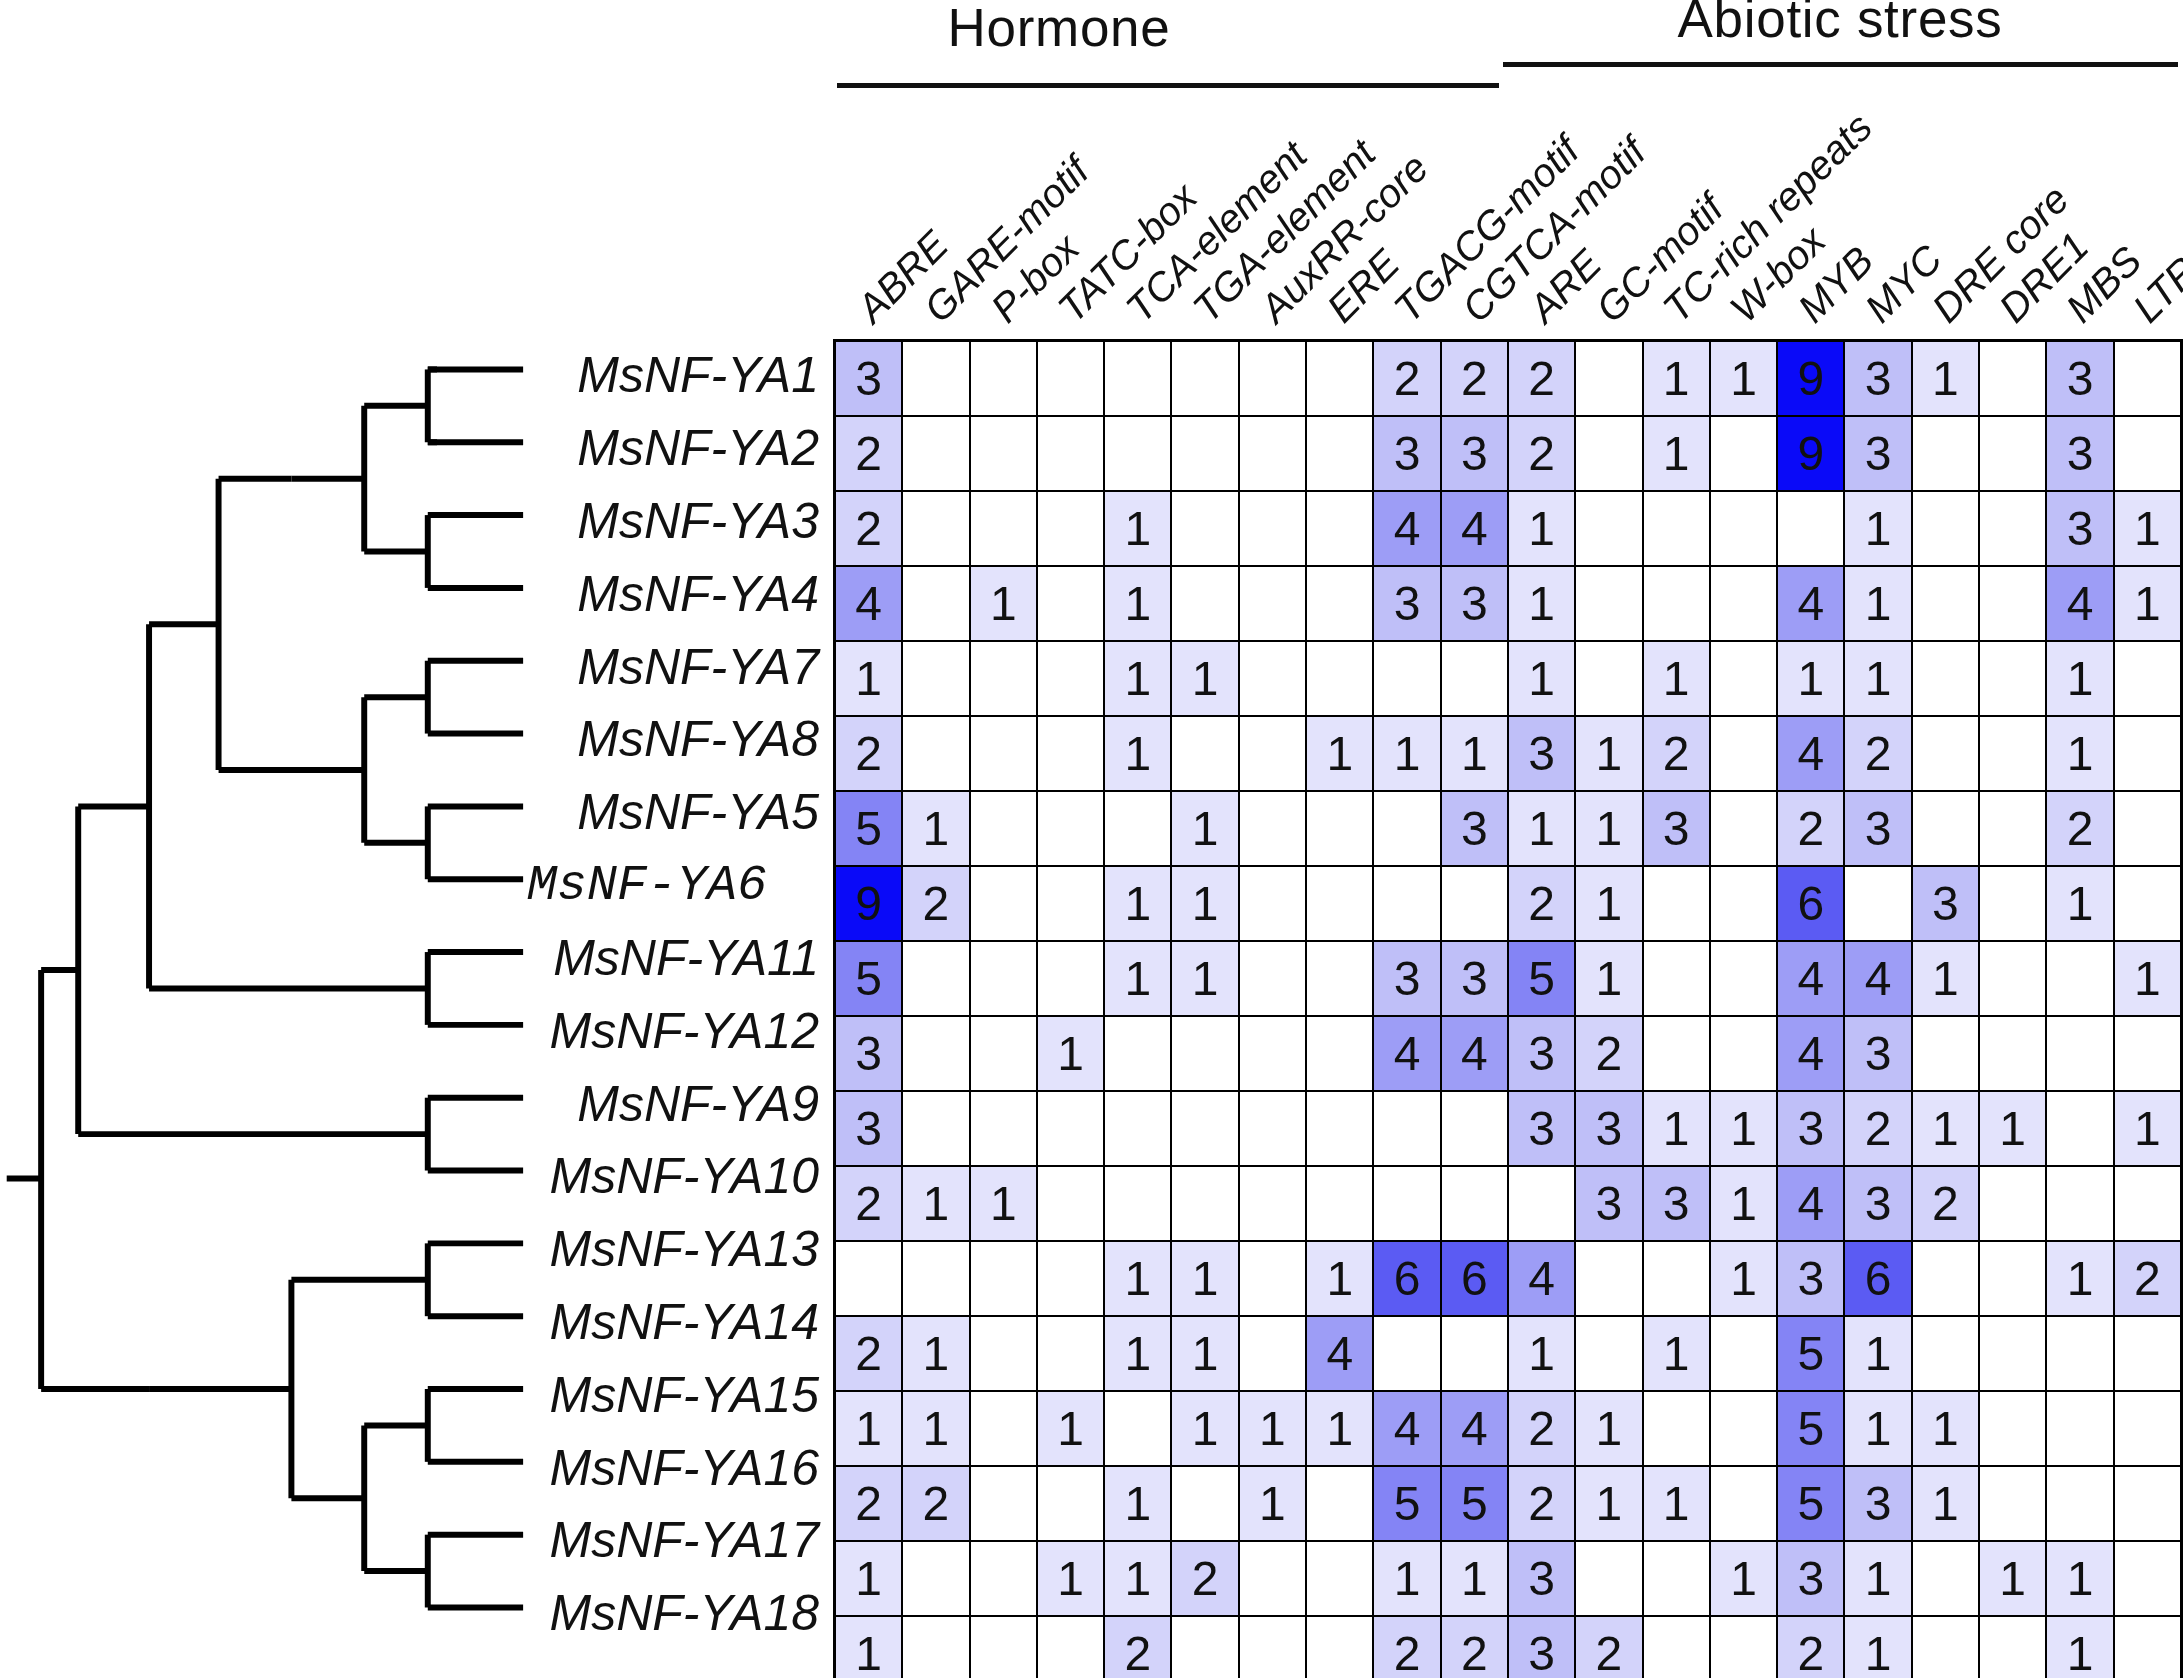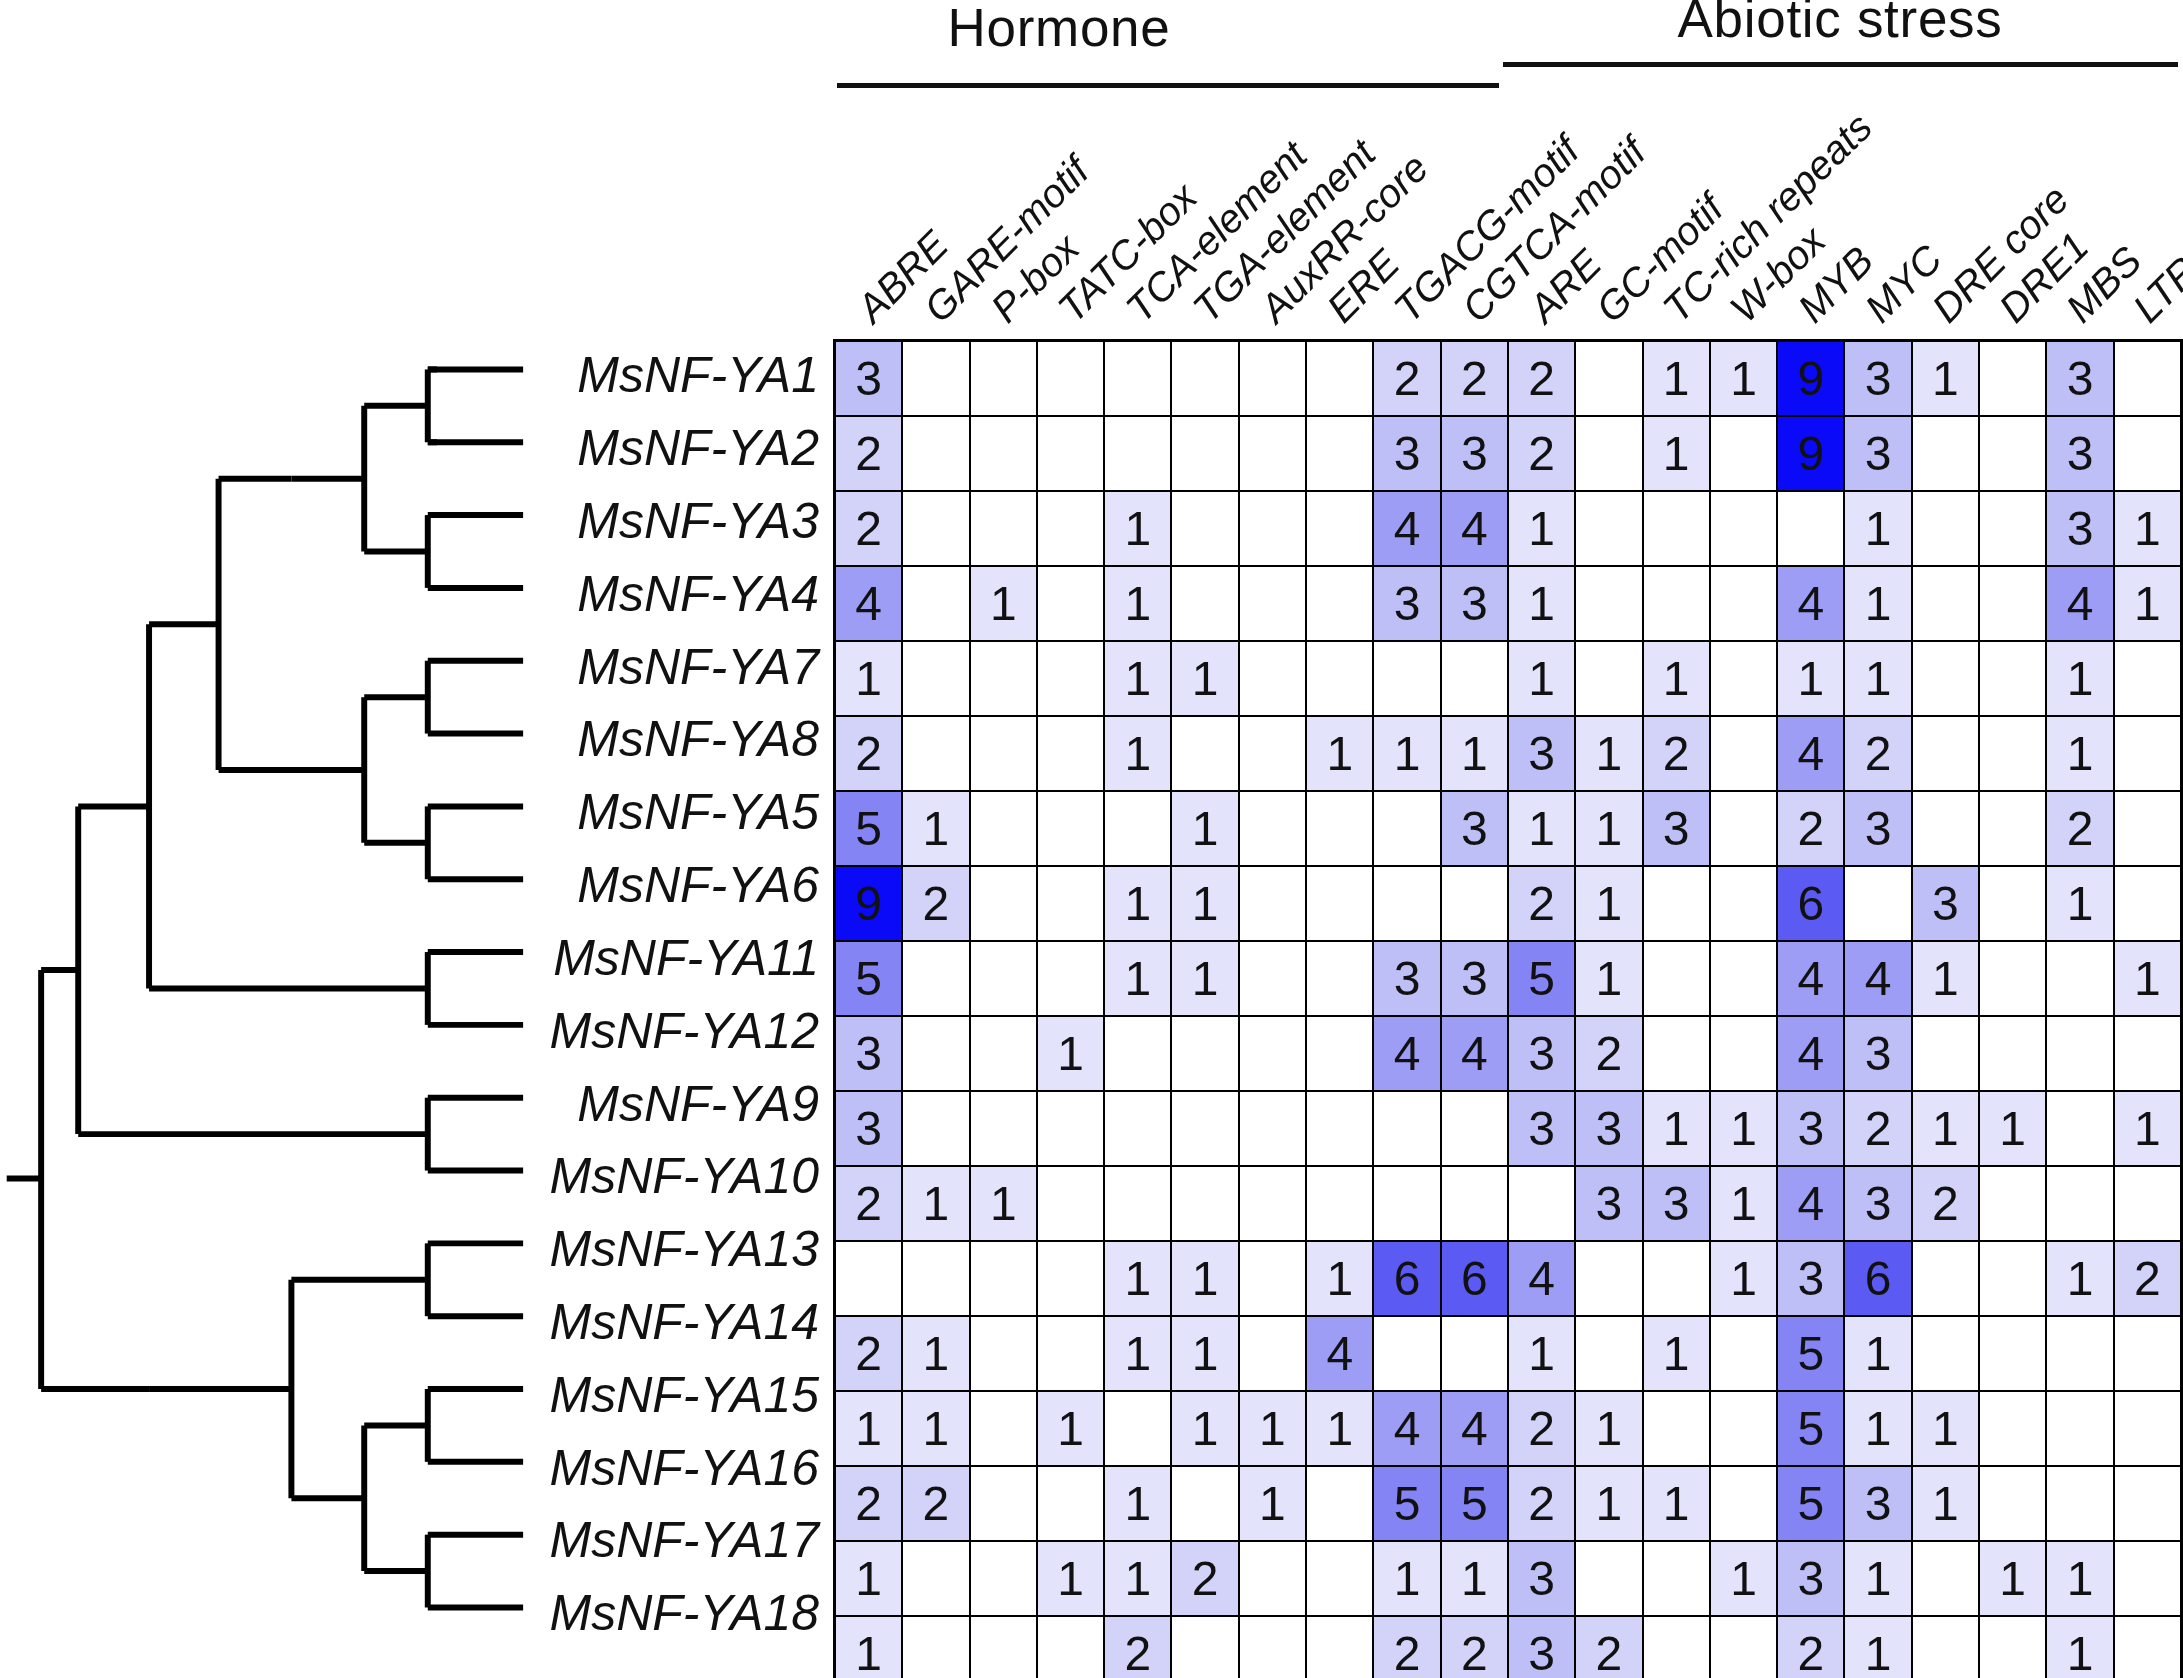--- a/index.html
+++ b/index.html
@@ -190,21 +190,21 @@
   </svg>
 
   <div id="rowlabels">
       <div class="rowlabel" style="top: 375px; right: 1364px;">MsNF-YA1</div>
       <div class="rowlabel" style="top: 448px; right: 1364px;">MsNF-YA2</div>
       <div class="rowlabel" style="top: 521px; right: 1364px;">MsNF-YA3</div>
       <div class="rowlabel" style="top: 594px; right: 1364px;">MsNF-YA4</div>
       <div class="rowlabel" style="top: 667px; right: 1364px;">MsNF-YA7</div>
       <div class="rowlabel" style="top: 739px; right: 1364px;">MsNF-YA8</div>
       <div class="rowlabel" style="top: 812px; right: 1364px;">MsNF-YA5</div>
-      <div class="rowlabel" style="top: 885px; right: 1364px;">MsNF-YA6</div>
+      <div class="rowlabel" style="top: 885px; right: 1416px; font-family: Liberation Mono, monospace;">MsNF-YA6</div>
       <div class="rowlabel" style="top: 958px; right: 1364px;">MsNF-YA11</div>
       <div class="rowlabel" style="top: 1031px; right: 1364px;">MsNF-YA12</div>
       <div class="rowlabel" style="top: 1104px; right: 1364px;">MsNF-YA9</div>
       <div class="rowlabel" style="top: 1176px; right: 1364px;">MsNF-YA10</div>
       <div class="rowlabel" style="top: 1249px; right: 1364px;">MsNF-YA13</div>
       <div class="rowlabel" style="top: 1322px; right: 1364px;">MsNF-YA14</div>
       <div class="rowlabel" style="top: 1395px; right: 1364px;">MsNF-YA15</div>
       <div class="rowlabel" style="top: 1468px; right: 1364px;">MsNF-YA16</div>
       <div class="rowlabel" style="top: 1540px; right: 1364px;">MsNF-YA17</div>
       <div class="rowlabel" style="top: 1613px; right: 1364px;">MsNF-YA18</div>

